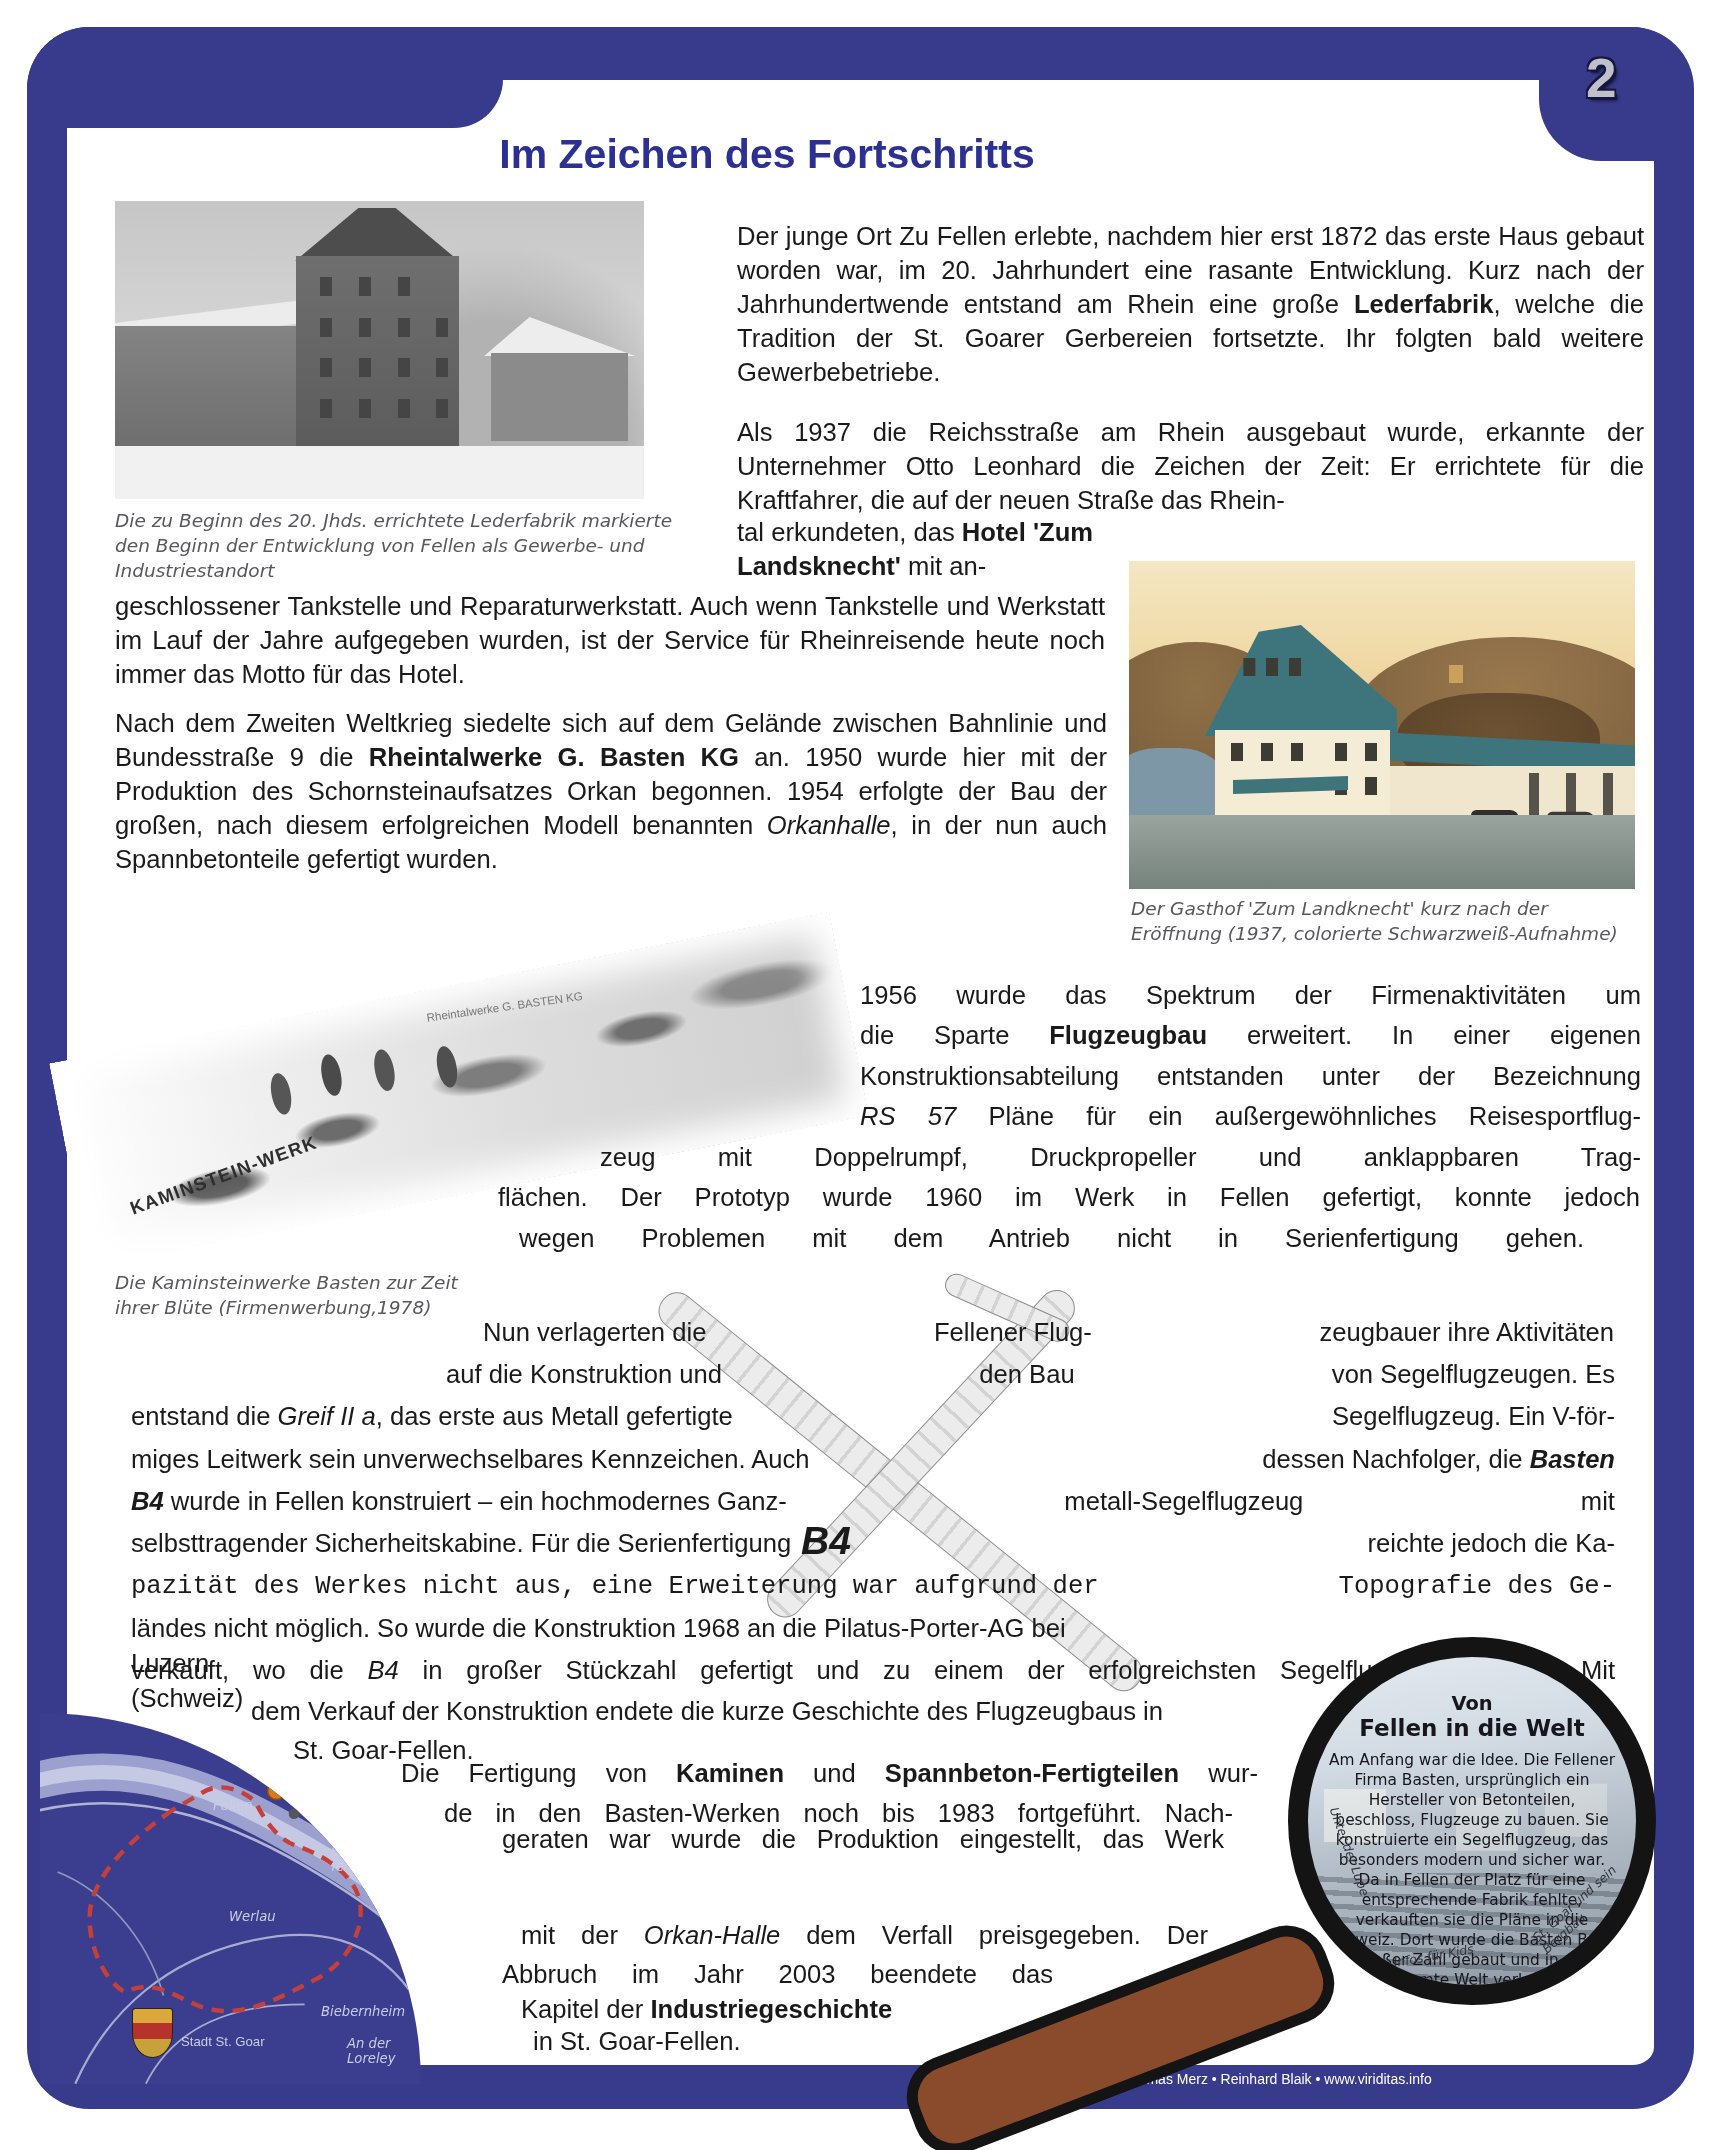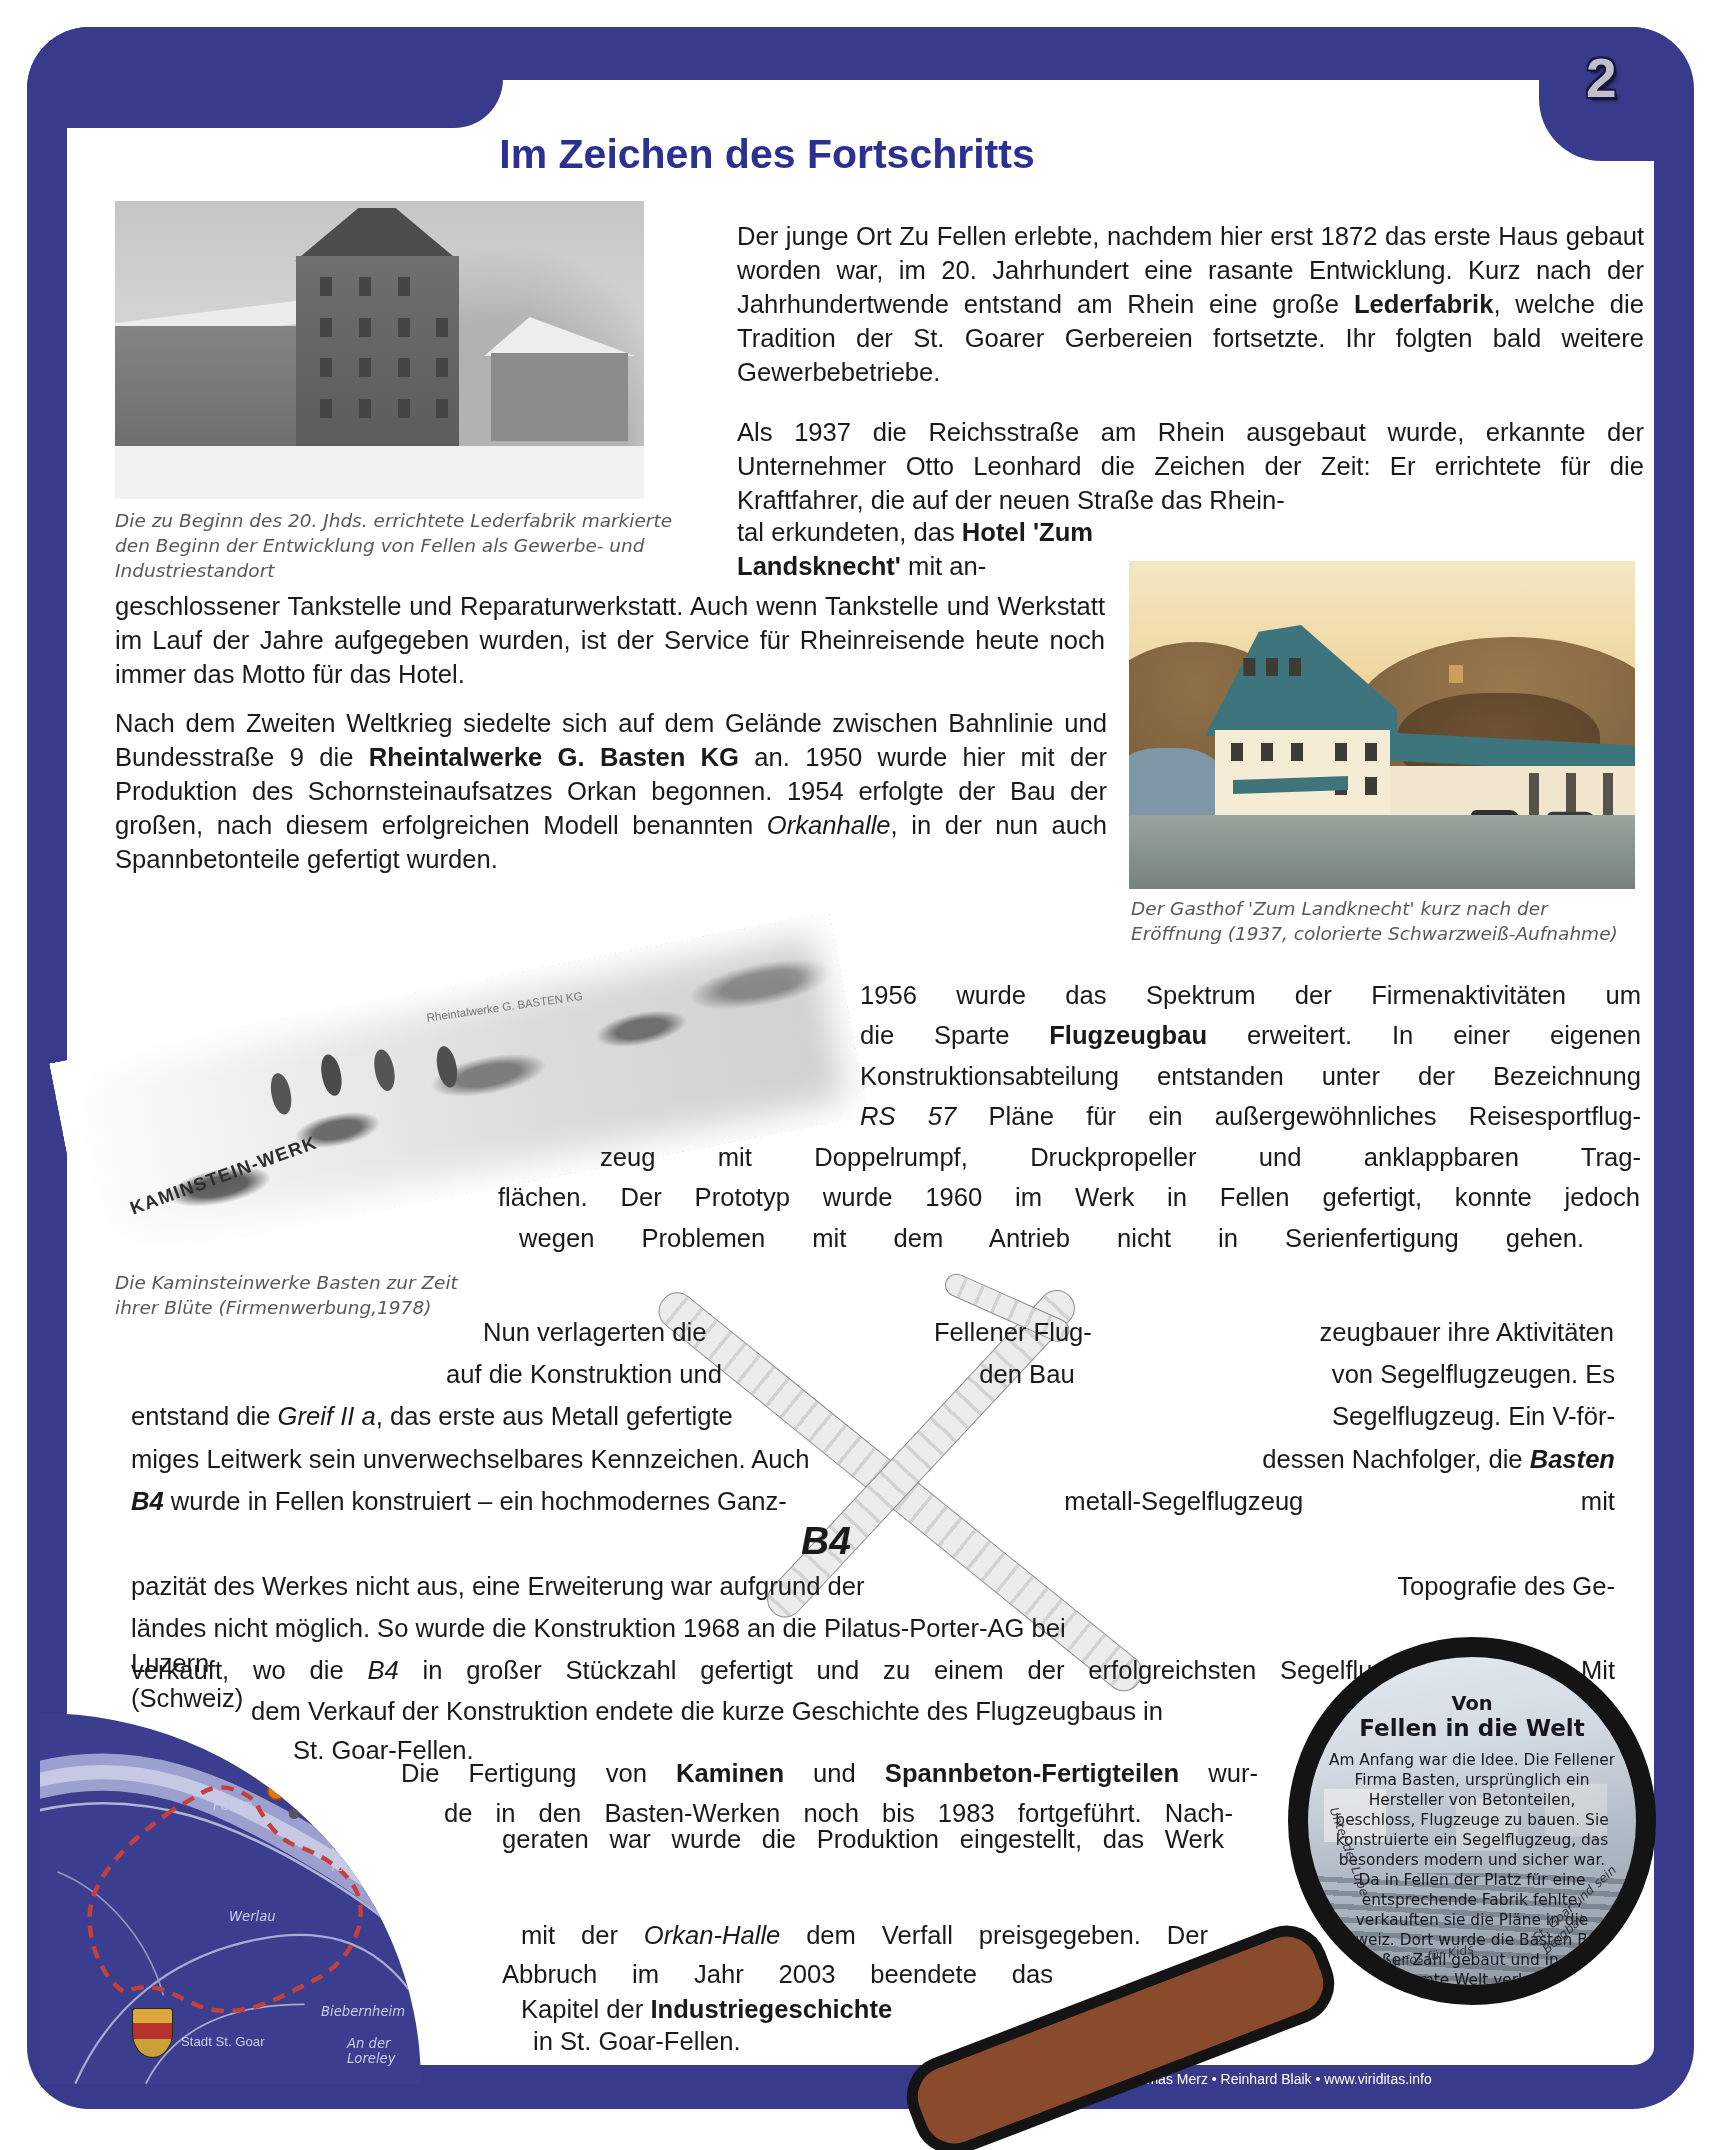--- a/index.html
+++ b/index.html
@@ -211,21 +211,25 @@
     </div>
   <div class="ln flexl" style="left:131px;top:1442px;width:1484px;">
       <span class="seg"><span>miges Leitwerk sein unverwechselbares Kennzeichen. Auch</span></span>
       <span class="seg"><span>dessen Nachfolger, die </span><span class="b i">Basten</span></span>
     </div>
   <div class="ln flexl" style="left:131px;top:1484px;width:1484px;">
       <span class="seg"><span class="b i">B4</span><span> wurde in Fellen konstruiert – ein hochmodernes Ganz-</span></span>
       <span class="seg"><span>metall-Segelflugzeug</span></span>
       <span class="seg"><span>mit</span></span>
     </div>
-  <div class="ln flexl" style="left:131px;top:1569px;width:1484px;">
+  <div class="ln flexl" style="left:131px;top:1526px;width:1484px;">
+      <span class="seg"><span>selbsttragender Sicherheitskabine. Für die Serienfertigung</span></span>
+      <span class="seg"><span>reichte jedoch die Ka-</span></span>
+    </div>
+  <div class="ln flexl" style="left:131px;top:1569px;width:1484px;font-family:Liberation Mono, monospace;">
       <span class="seg"><span>pazität des Werkes nicht aus, eine Erweiterung war aufgrund der</span></span>
       <span class="seg"><span>Topografie des Ge-</span></span>
     </div>
   <div class="ln flexl" style="left:131px;top:1611px;width:1484px;flex-direction:column;">
       <span class="seg"><span>ländes nicht möglich. So wurde die Konstruktion 1968 an die Pilatus-Porter-AG bei</span></span>
       <span class="seg"><span>Luzern</span></span>
       <span class="seg"><span>(Schweiz)</span></span>
     </div>
   <div class="ln justl" style="left:131px;top:1653px;width:1484px;"><span>verkauft, wo die </span><span class="i">B4</span><span> in großer Stückzahl gefertigt und zu einem der erfolgreichsten Segelflugzeuge wurde. Mit</span></div>
   <div class="ln" style="left:251px;top:1694px;"><span>dem Verkauf der Konstruktion endete die kurze Geschichte des Flugzeugbaus in</span></div>

